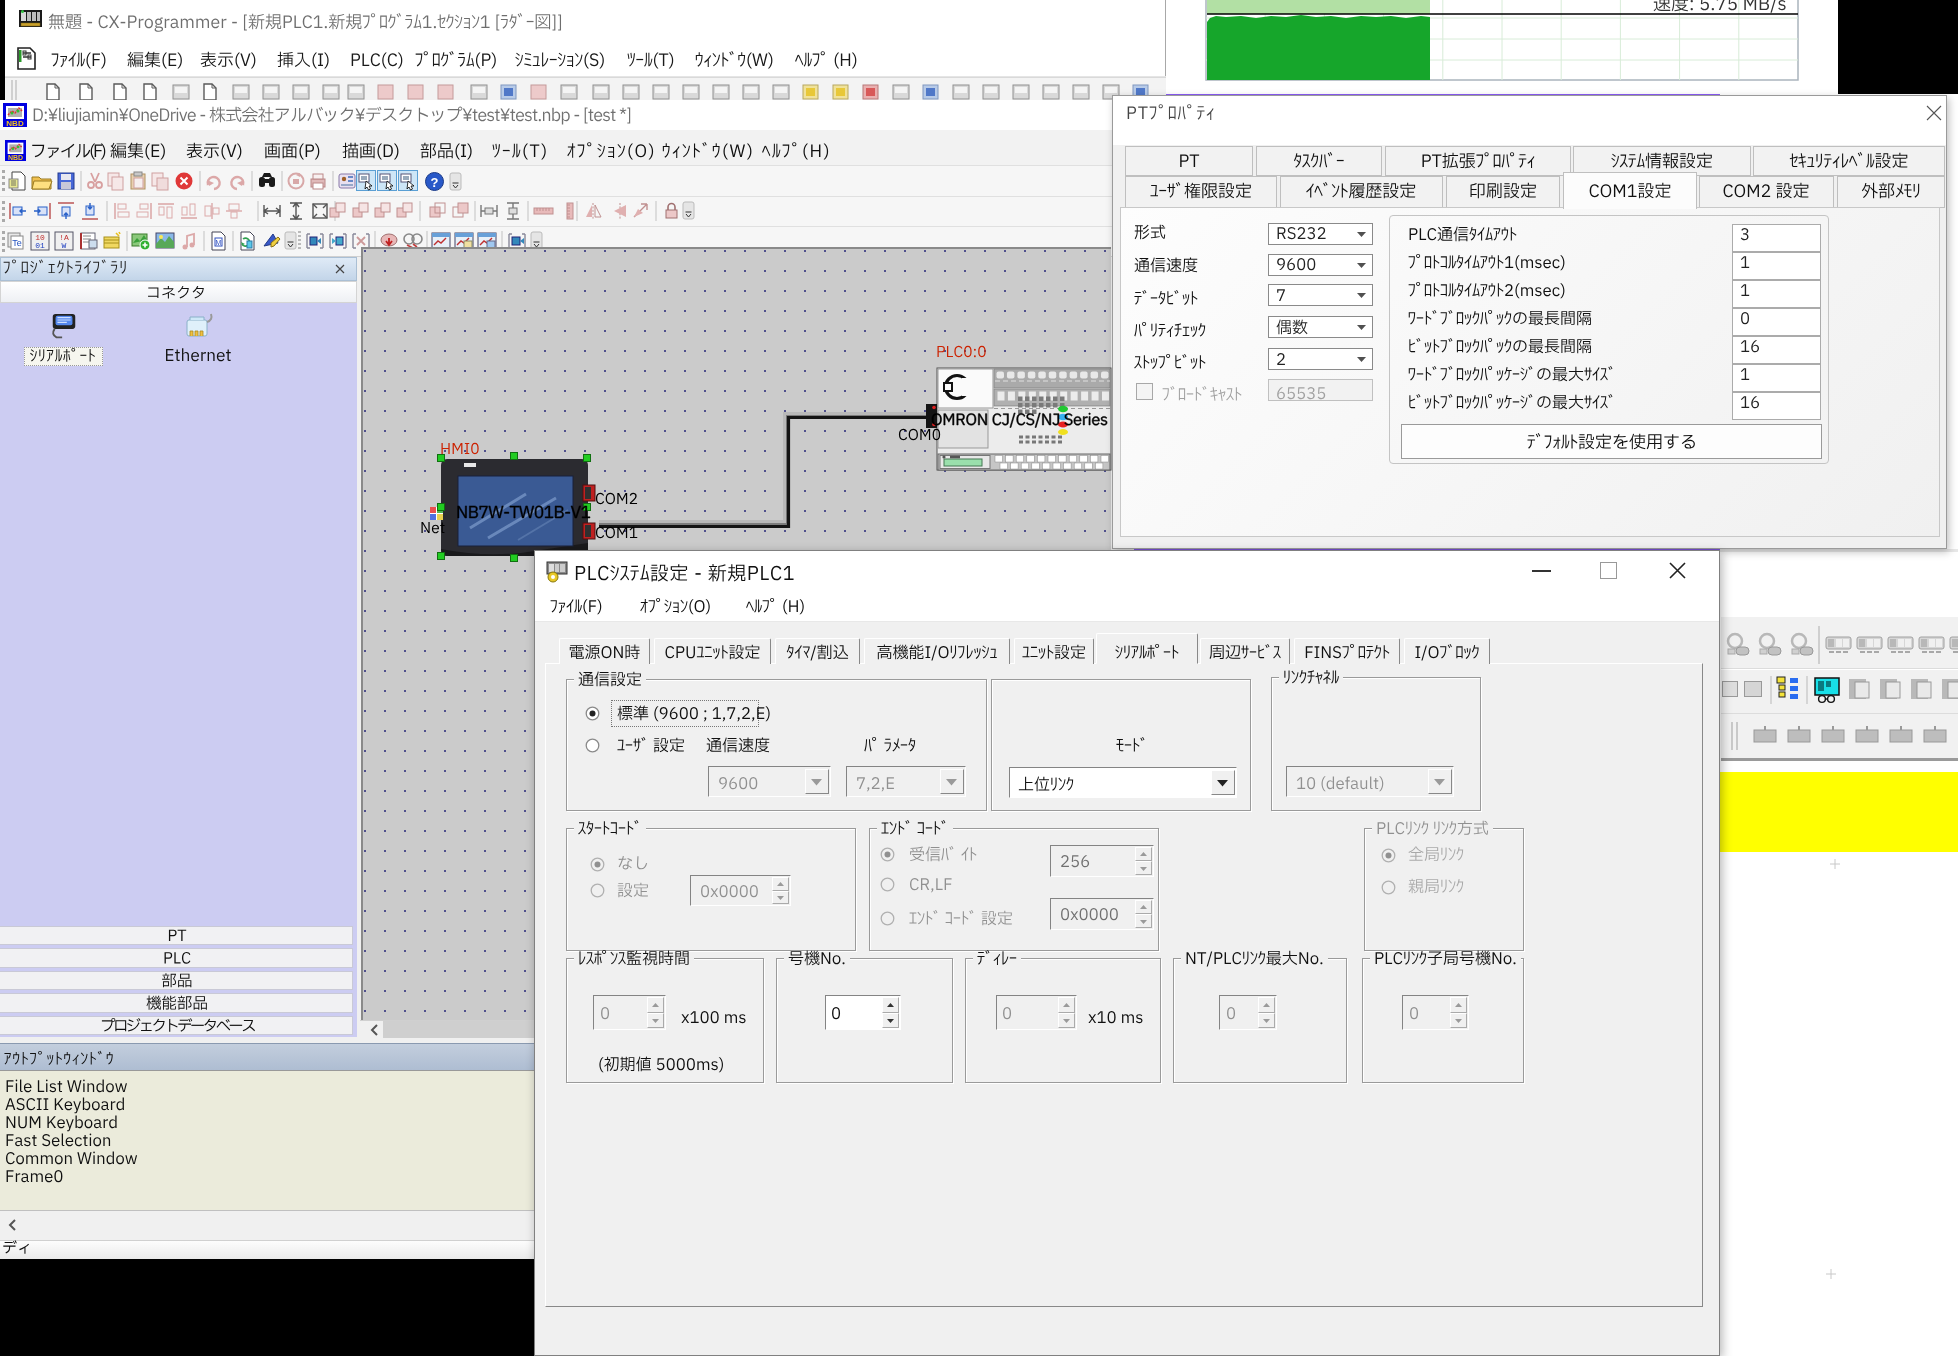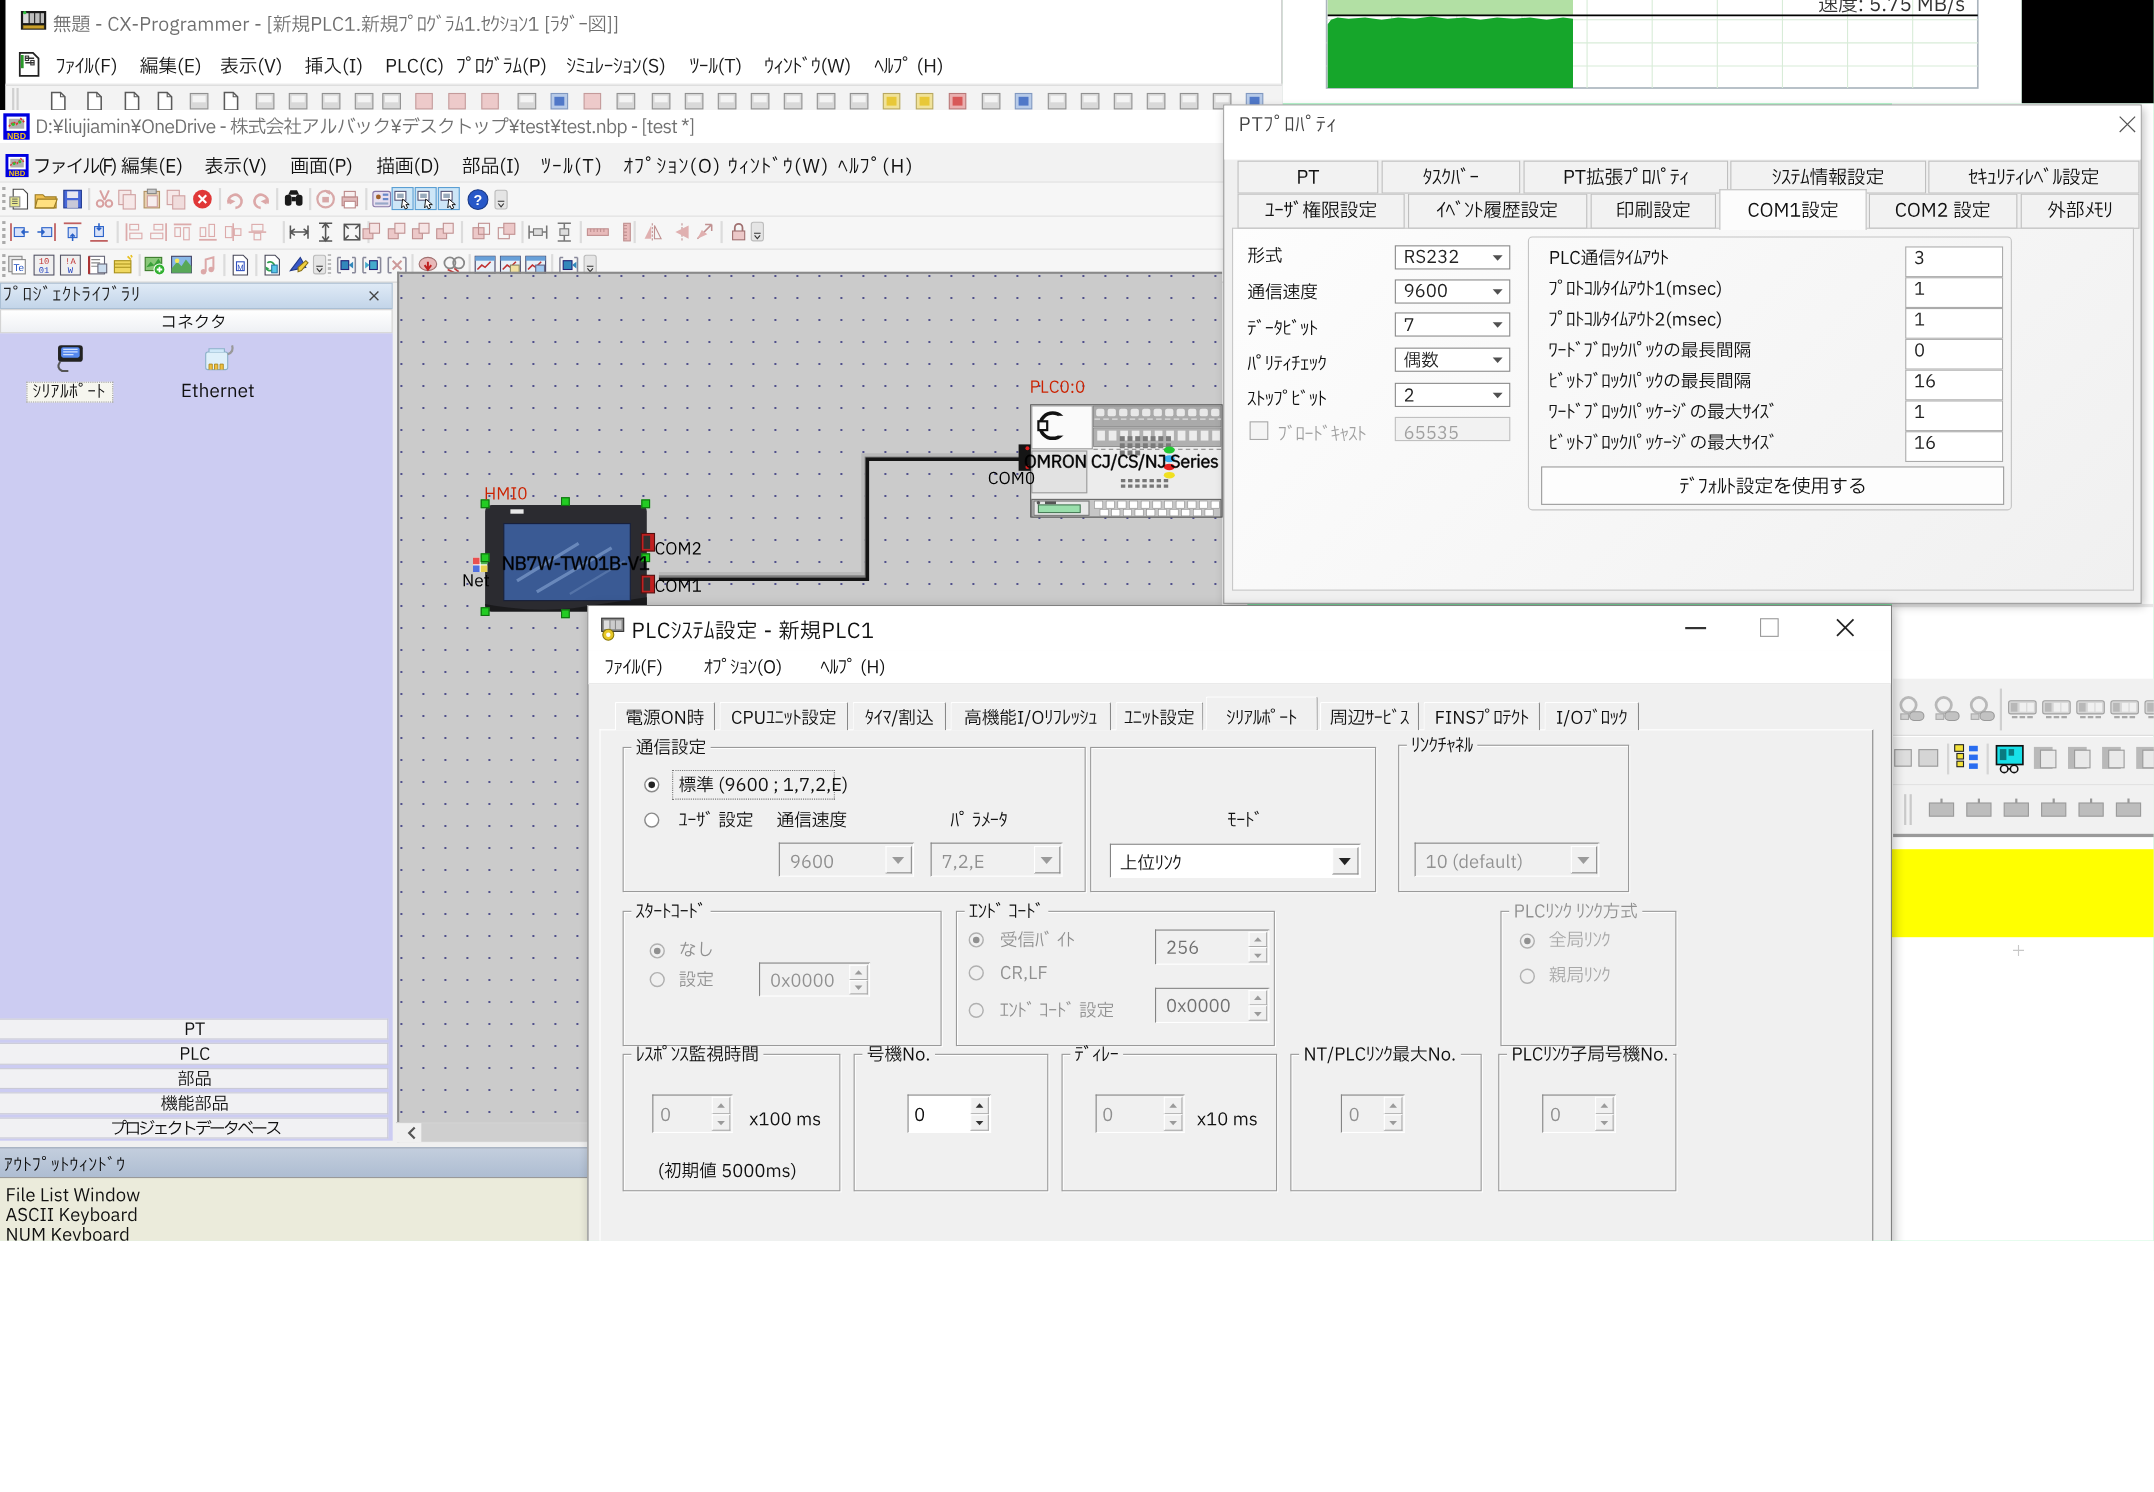--- a/index.html
+++ b/index.html
@@ -219,21 +219,21 @@
       <path id="g3057" d="M274 797 347 795 320 276Q308 49 507 49Q622 49 698 130Q774 211 815 380L884 360Q841 175 746 77Q652 -21 508 -21Q375 -21 308 54Q241 130 248 279Z"></path>
       <path id="g78" d="M113 0H24L225 273L32 541H126L266 337H269L414 541H503L312 278L507 0H413L270 214H267Z"></path>
       <path id="g53d7" d="M877 783Q735 738 528 718Q322 697 101 696L85 753Q585 755 843 836ZM132 484V333H70V540H655Q715 619 757 730L817 711Q773 605 726 540H930V333H867V484ZM482 553Q464 624 436 678L494 695Q523 643 541 573ZM246 550Q222 617 191 666L247 685Q279 637 303 572ZM915 -68Q777 -42 675 -11Q573 20 493 61Q323 -28 90 -68L70 -8Q275 28 429 97Q327 160 235 262L286 296Q384 192 494 130Q642 212 708 319H199V375H781V318Q708 190 558 97Q698 33 935 -8Z"></path>
       <path id="g5168" d="M530 837Q575 745 678 664Q782 582 972 495L939 435Q737 529 630 619Q522 709 495 804H488Q460 708 358 618Q256 528 62 435L28 496Q212 581 310 662Q408 743 454 837ZM856 210H525V18H914V-42H86V18H459V210H144V268H459V436H196V494H806V436H525V268H856Z"></path>
       <path id="g89aa" d="M287 735H452V681H67V735H230V834H287ZM902 153 954 135V8Q954 -26 941 -40Q928 -53 897 -53H821Q779 -53 761 -34Q743 -14 743 34V228H660Q649 125 589 49Q529 -27 401 -75L374 -28Q488 18 540 80Q593 142 602 228H502V804H907V228H803V36Q803 15 810 8Q817 2 838 2H902ZM849 748H561V633H849ZM451 82 411 37 296 183Q292 187 290 187Q287 187 287 182V-74H231V235H224Q219 174 183 116Q147 57 73 -10L36 40Q105 100 152 165Q199 230 216 290H51V343H231V454H50V508H289Q328 586 347 674L401 654Q372 558 346 508H466V454H287V343H464V290H287V213H293L307 227Q314 234 320 234Q329 234 338 223ZM164 521Q145 591 116 650L165 672Q202 593 215 541ZM849 579H561V461H849ZM849 407H561V282H849Z"></path>
       <path id="g521d" d="M473 242 431 198 290 351Q287 354 285 353Q283 352 283 347V-74H221V330Q156 260 68 197L35 247Q157 330 235 428Q313 526 345 623H67V681H219V834H280V681H412V637Q394 573 360 510Q325 446 283 394V383H288L297 392Q305 400 313 400Q319 400 328 393L362 358Q403 418 430 482L475 455Q438 379 396 322ZM438 791H929V641Q929 510 921 372Q913 233 898 118Q889 52 870 14Q852 -23 818 -39Q785 -55 729 -55H634L616 8H715Q755 8 778 18Q801 27 814 52Q826 76 833 122Q848 234 856 372Q864 509 864 639V731H658V682Q658 511 637 381Q616 251 566 141Q517 31 430 -70L380 -20Q461 74 507 173Q553 272 572 392Q592 513 592 680V731H438Z"></path>
       <path id="g671f" d="M446 224H521V170H43V224H125V679H55V733H125V834H184V733H387V834H446V733H518V679H446ZM565 803H919V15Q919 -25 905 -41Q891 -57 854 -57H709L692 6H859V258H615Q605 160 582 84Q560 8 516 -73L462 -35Q506 43 528 116Q549 189 557 281Q565 373 565 524ZM859 560V745H624V560ZM387 565V679H184V565ZM387 513H184V398H387ZM859 314V503H624Q624 406 619 314ZM387 346H184V224H387ZM49 -20Q89 11 128 58Q166 104 187 148L238 116Q213 68 174 18Q134 -32 93 -66ZM371 146Q398 118 429 78Q460 39 480 7L430 -28Q409 5 380 44Q350 84 324 113Z"></path>
       <path id="g5024" d="M292 833Q268 710 219 591V-78H159V471Q115 394 65 343L28 396Q103 483 154 594Q204 704 236 850ZM606 610Q614 643 625 695H319V750H636L648 819L652 841L712 834Q708 806 698 750H950V695H687Q681 666 667 610H895V119H463V610ZM379 602V41H951V-17H379V-78H320V602ZM520 465H836V558H520ZM520 321H836V415H520ZM520 171H836V271H520Z"></path>
     </defs>
   </svg>
-<div style="position:absolute;left:0;top:0;width:1958px;height:1128px;background:#86efac;overflow:hidden">
+<div style="position:absolute;left:0;top:0;width:1958px;height:1356px;background:#8b5cf6;overflow:hidden">
 <div style="position:absolute;left:0px;top:0px;width:6px;height:100px;background:#000"></div>
 <div style="position:absolute;left:0px;top:1259px;width:535px;height:97px;background:#000"></div>
 <div style="position:absolute;left:5px;top:0px;width:1161px;height:110px;background:#fff;border-right:1px solid #a8a8a8"></div>
 <div style="position:absolute;left:5px;top:75.5px;width:1161px;height:1px;background:#e5e5e5"></div>
 <div style="position:absolute;left:5px;top:77px;width:1161px;height:23px;background:#f3f3f3;border-top:1px solid #d9d9d9"></div>
 <svg style="position:absolute;left:18px;top:7px" width="25" height="25" viewBox="0 0 25 25">
 <rect x="1" y="3" width="23" height="17" fill="#1a1a1a"></rect>
 <rect x="3" y="5" width="5" height="9" fill="#d8d8d8"></rect>
       <rect x="9" y="5" width="4" height="9" fill="#bdbdbd"></rect>
 <rect x="14" y="5" width="4" height="9" fill="#bdbdbd"></rect>

